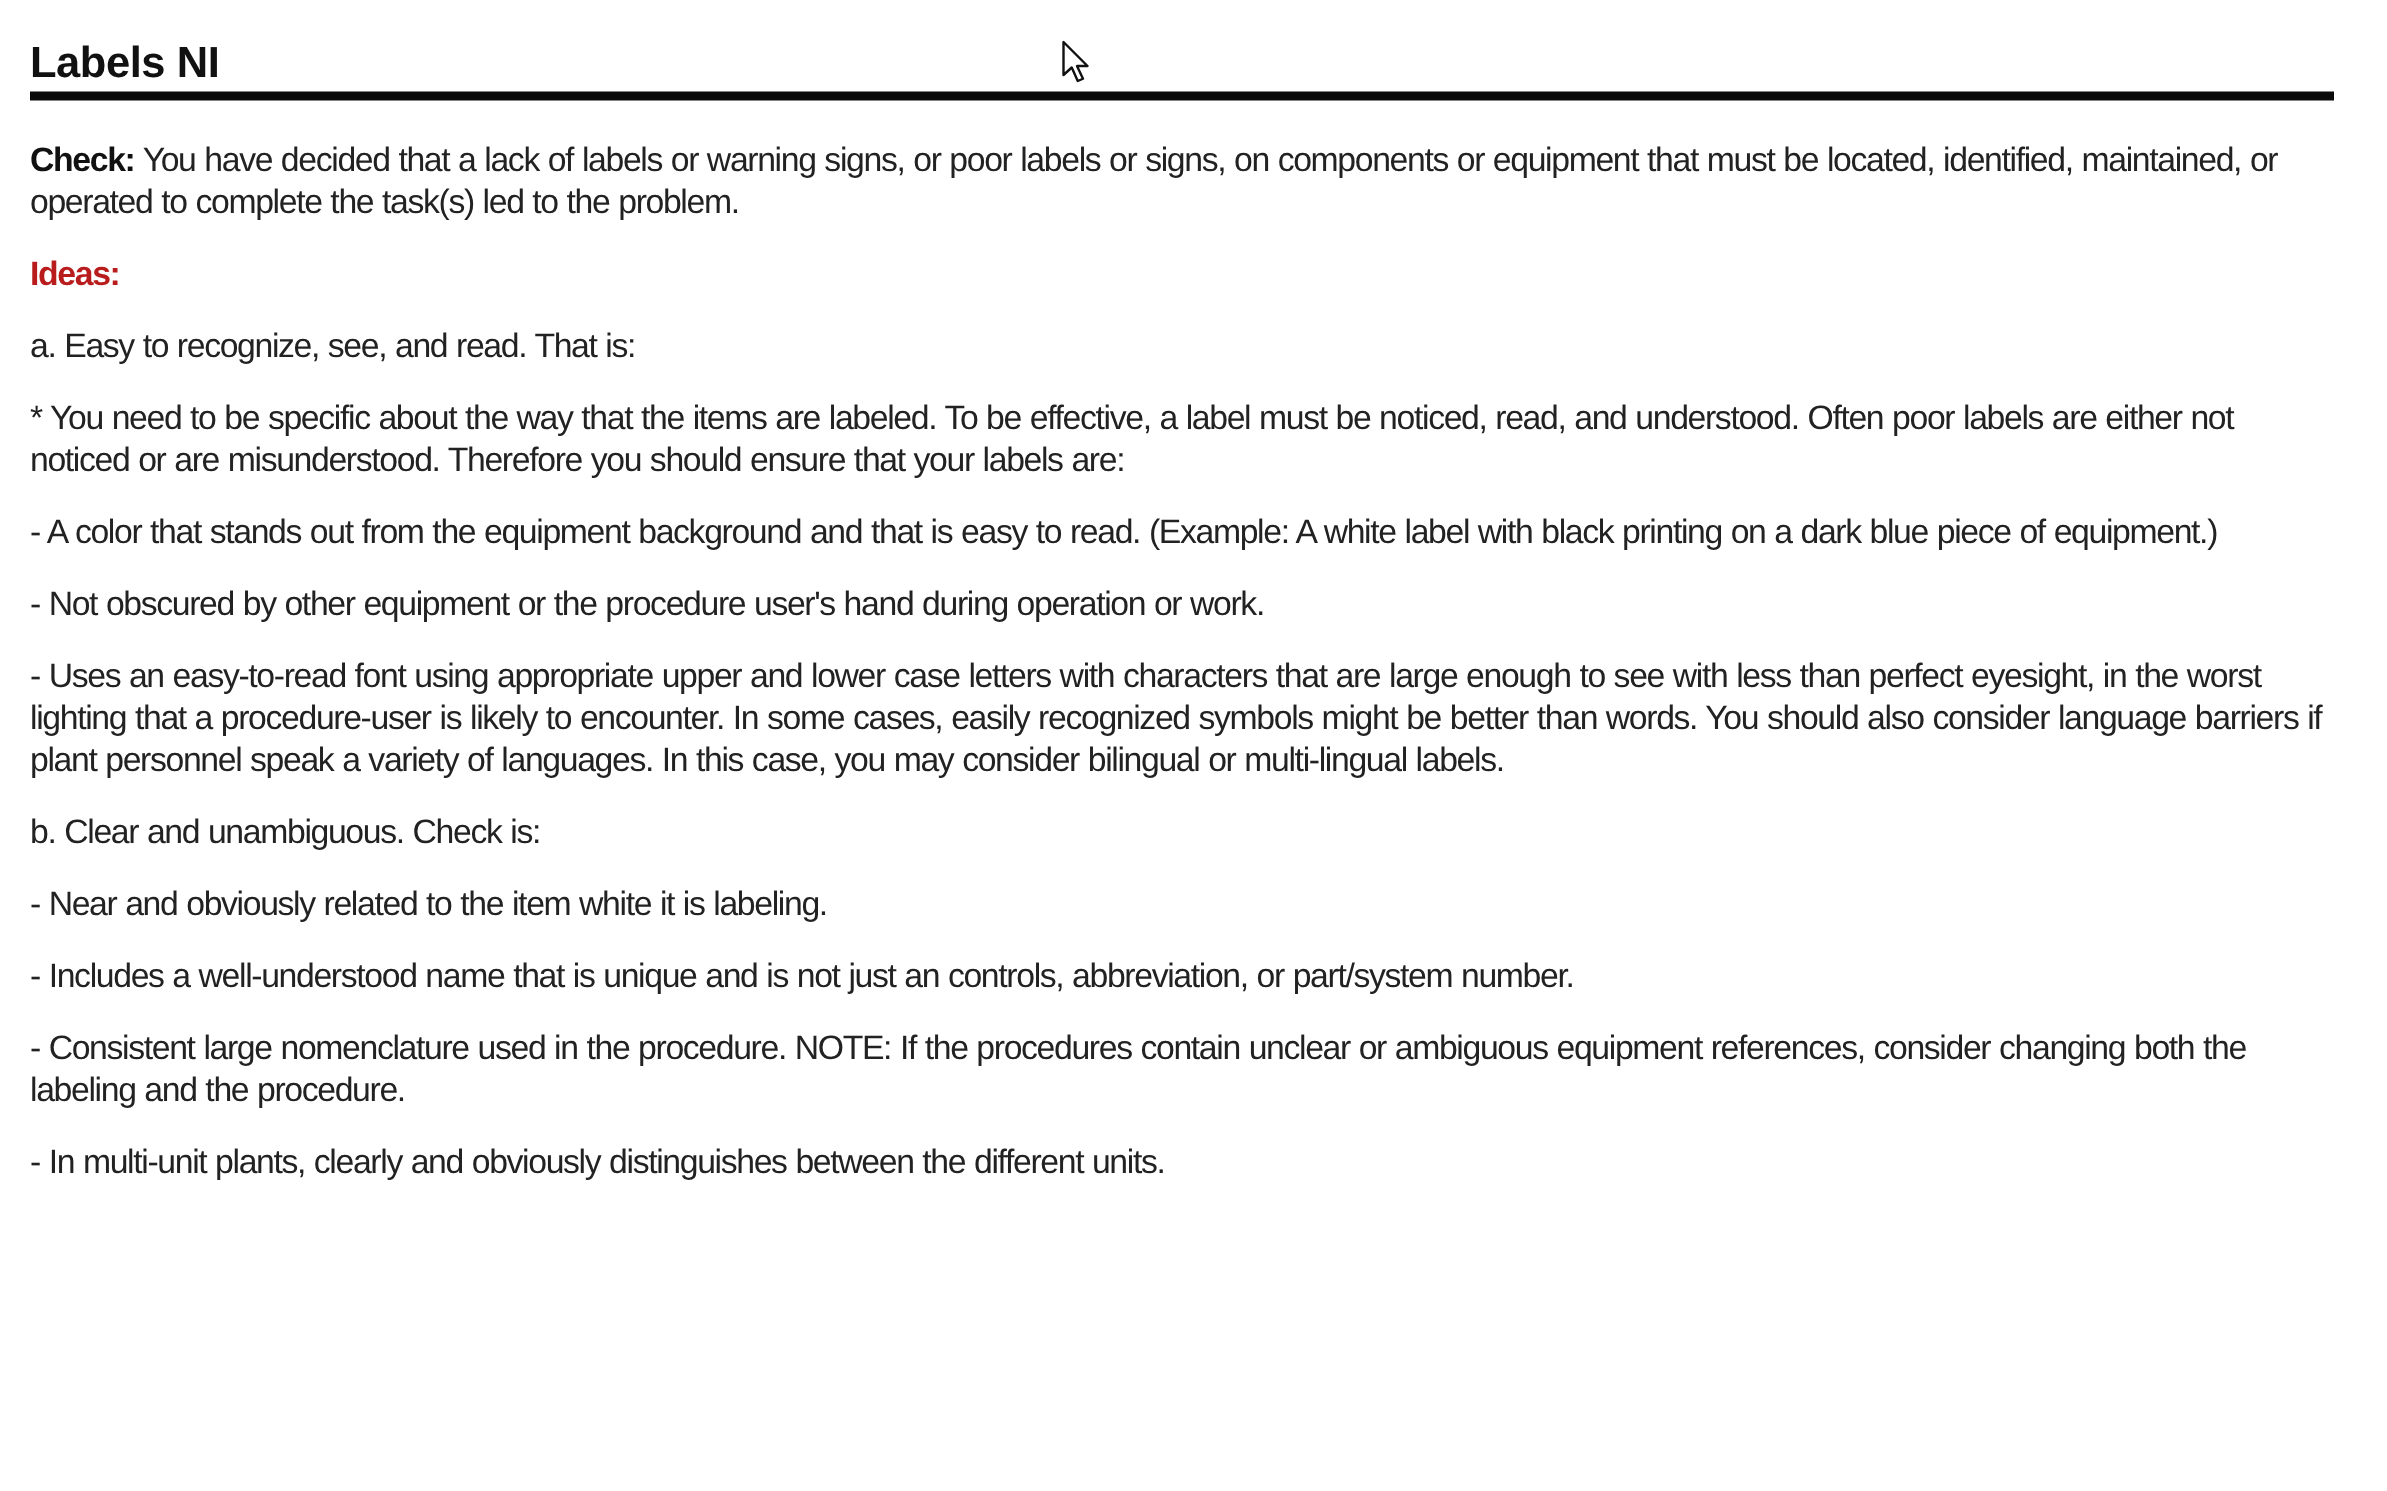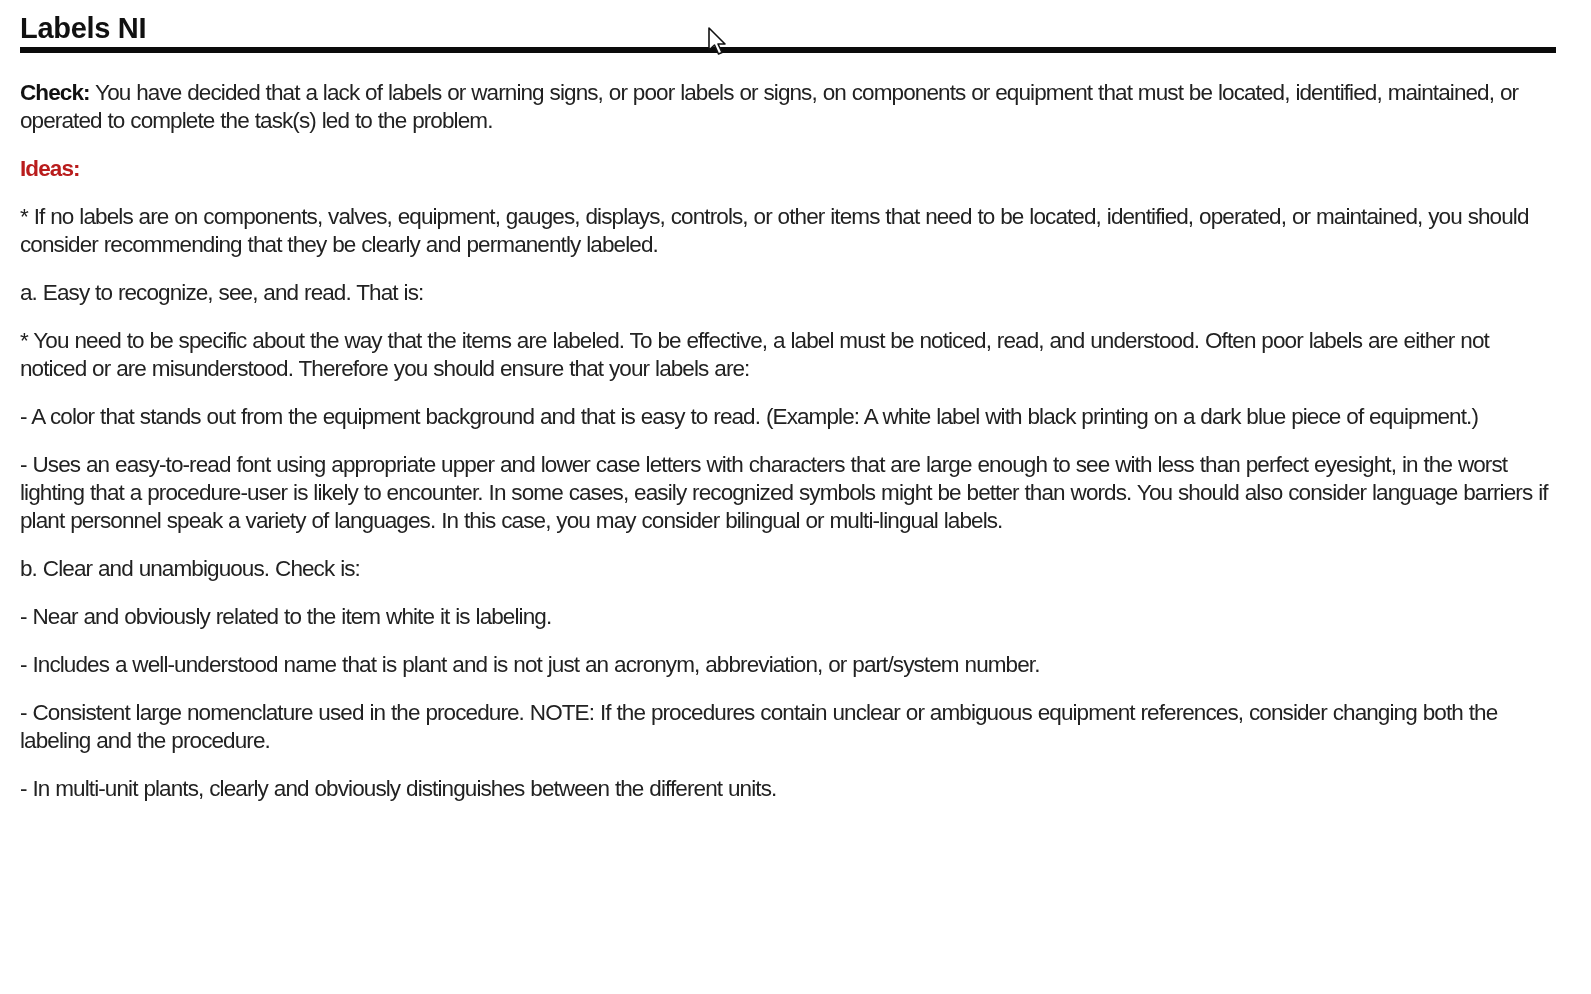--- a/index.html
+++ b/index.html
@@ -20,21 +20,21 @@
       left: 20px;
       top: 0;
       width: 1540px;
     }
     .title {
       font-family: "Liberation Sans", sans-serif;
       font-weight: bold;
       font-size: 29px;
       color: #111;
       margin: 0;
-      padding-top: 10px;
+      padding-top: 24px;
       height: 37px;
       line-height: 37px;
       letter-spacing: -0.3px;
     }
     .rule {
       height: 6px;
       background: #0a0a0a;
       width: 1536px;
       margin-top: 0px;
     }
@@ -71,28 +71,28 @@
 
 <div class="page">
   <h1 class="title">Labels NI</h1>
   <div class="rule"></div>
 
   <div class="content">
     <p><span class="bold">Check:</span><span> You have decided that a lack of labels or warning signs, or poor labels or signs, on components or equipment that must be located, identified, maintained, or operated to complete the task(s) led to the problem.</span></p>
 
     <p class="ideas">Ideas:</p>
 
-    <p>* If no labels are on components, valves, equipment, gauges, displays, controls, or other items that need to be located, identified, operated, or maintained, you should consider recommending that they be clearly and permanently labeled.</p>
     <p>a. Easy to recognize, see, and read. That is:</p>
     <p>* You need to be specific about the way that the items are labeled. To be effective, a label must be noticed, read, and understood. Often poor labels are either not noticed or are misunderstood. Therefore you should ensure that your labels are:</p>
     <p>- A color that stands out from the equipment background and that is easy to read. (Example: A white label with black printing on a dark blue piece of equipment.)</p>
+    <p>- Not obscured by other equipment or the procedure user's hand during operation or work.</p>
     <p>- Uses an easy-to-read font using appropriate upper and lower case letters with characters that are large enough to see with less than perfect eyesight, in the worst lighting that a procedure-user is likely to encounter. In some cases, easily recognized symbols might be better than words. You should also consider language barriers if plant personnel speak a variety of languages. In this case, you may consider bilingual or multi-lingual labels.</p>
     <p>b. Clear and unambiguous. Check is:</p>
     <p>- Near and obviously related to the item white it is labeling.</p>
-    <p>- Includes a well-understood name that is plant and is not just an acronym, abbreviation, or part/system number.</p>
+    <p>- Includes a well-understood name that is unique and is not just an controls, abbreviation, or part/system number.</p>
     <p>- Consistent large nomenclature used in the procedure. NOTE: If the procedures contain unclear or ambiguous equipment references, consider changing both the labeling and the procedure.</p>
     <p>- In multi-unit plants, clearly and obviously distinguishes between the different units.</p>
   </div>
 </div>
 
 <svg class="cursor" viewBox="0 0 22 34" xmlns="http://www.w3.org/2000/svg">
   <path d="M2 2 L2 24 L7.5 19 L11.5 28 L15 26.5 L11 18 L18 18 Z" fill="#ffffff" stroke="#111" stroke-width="1.6" stroke-linejoin="round"></path>
 </svg>
 
 </body></html>

